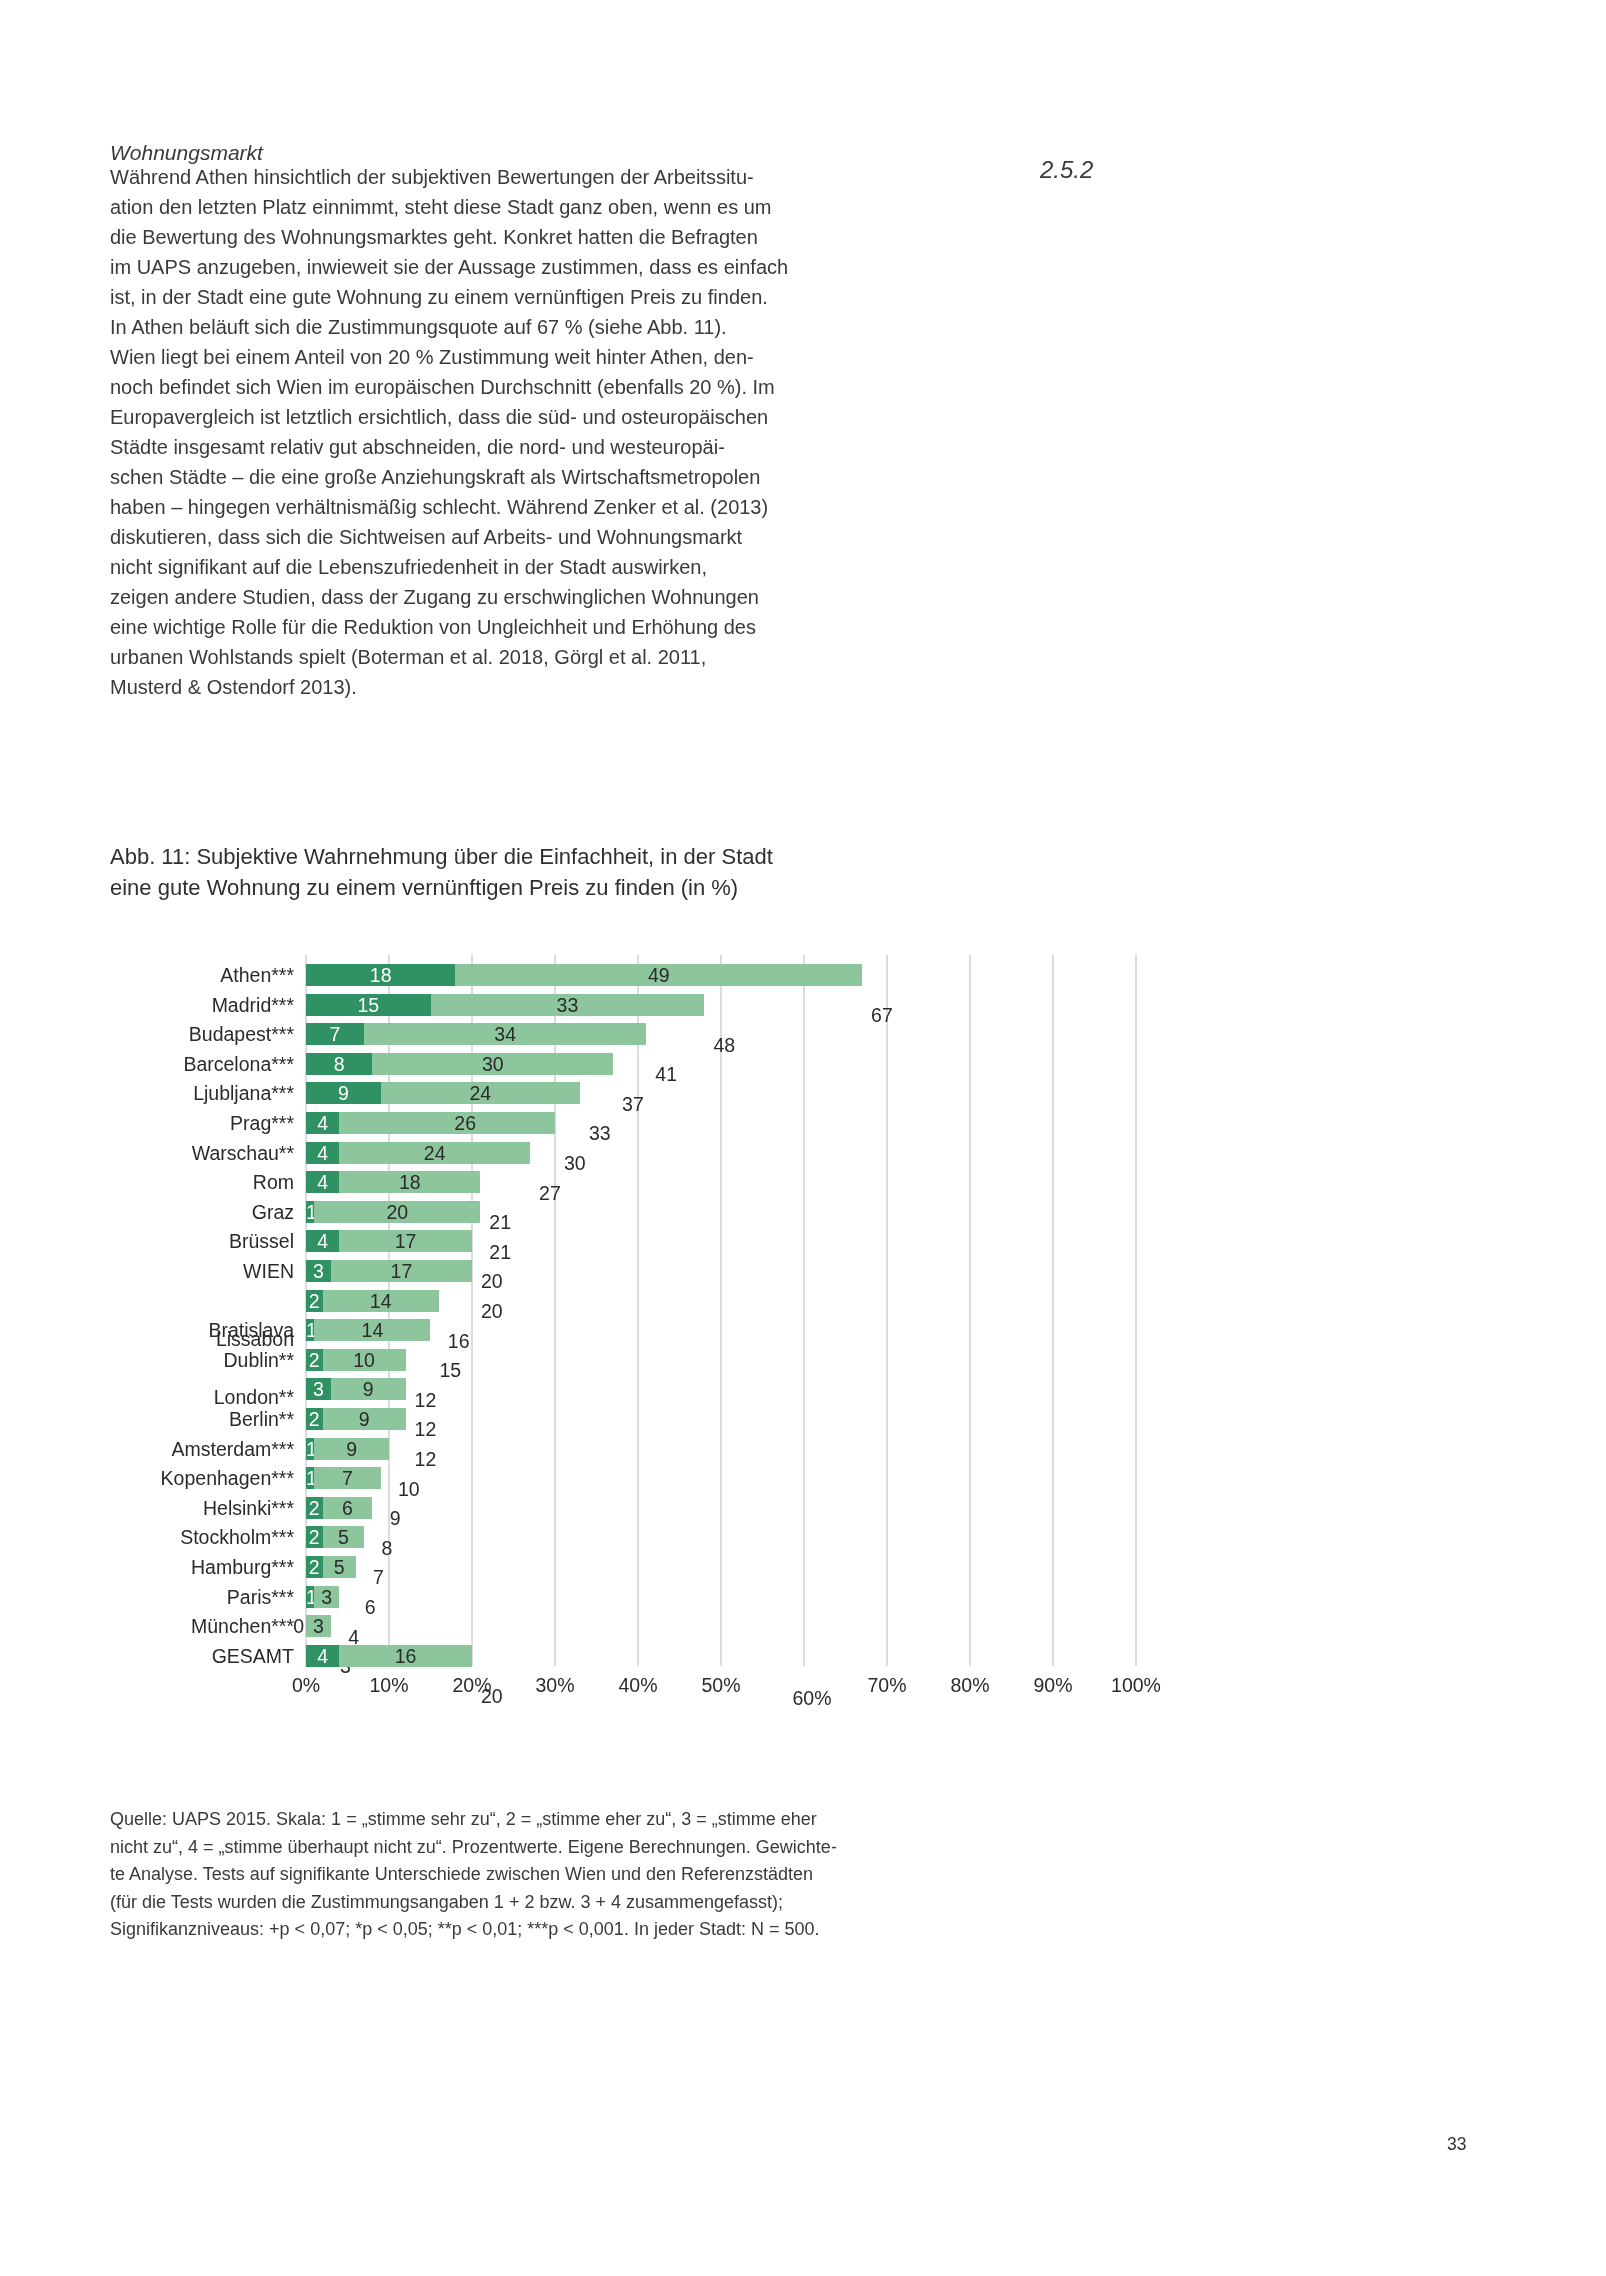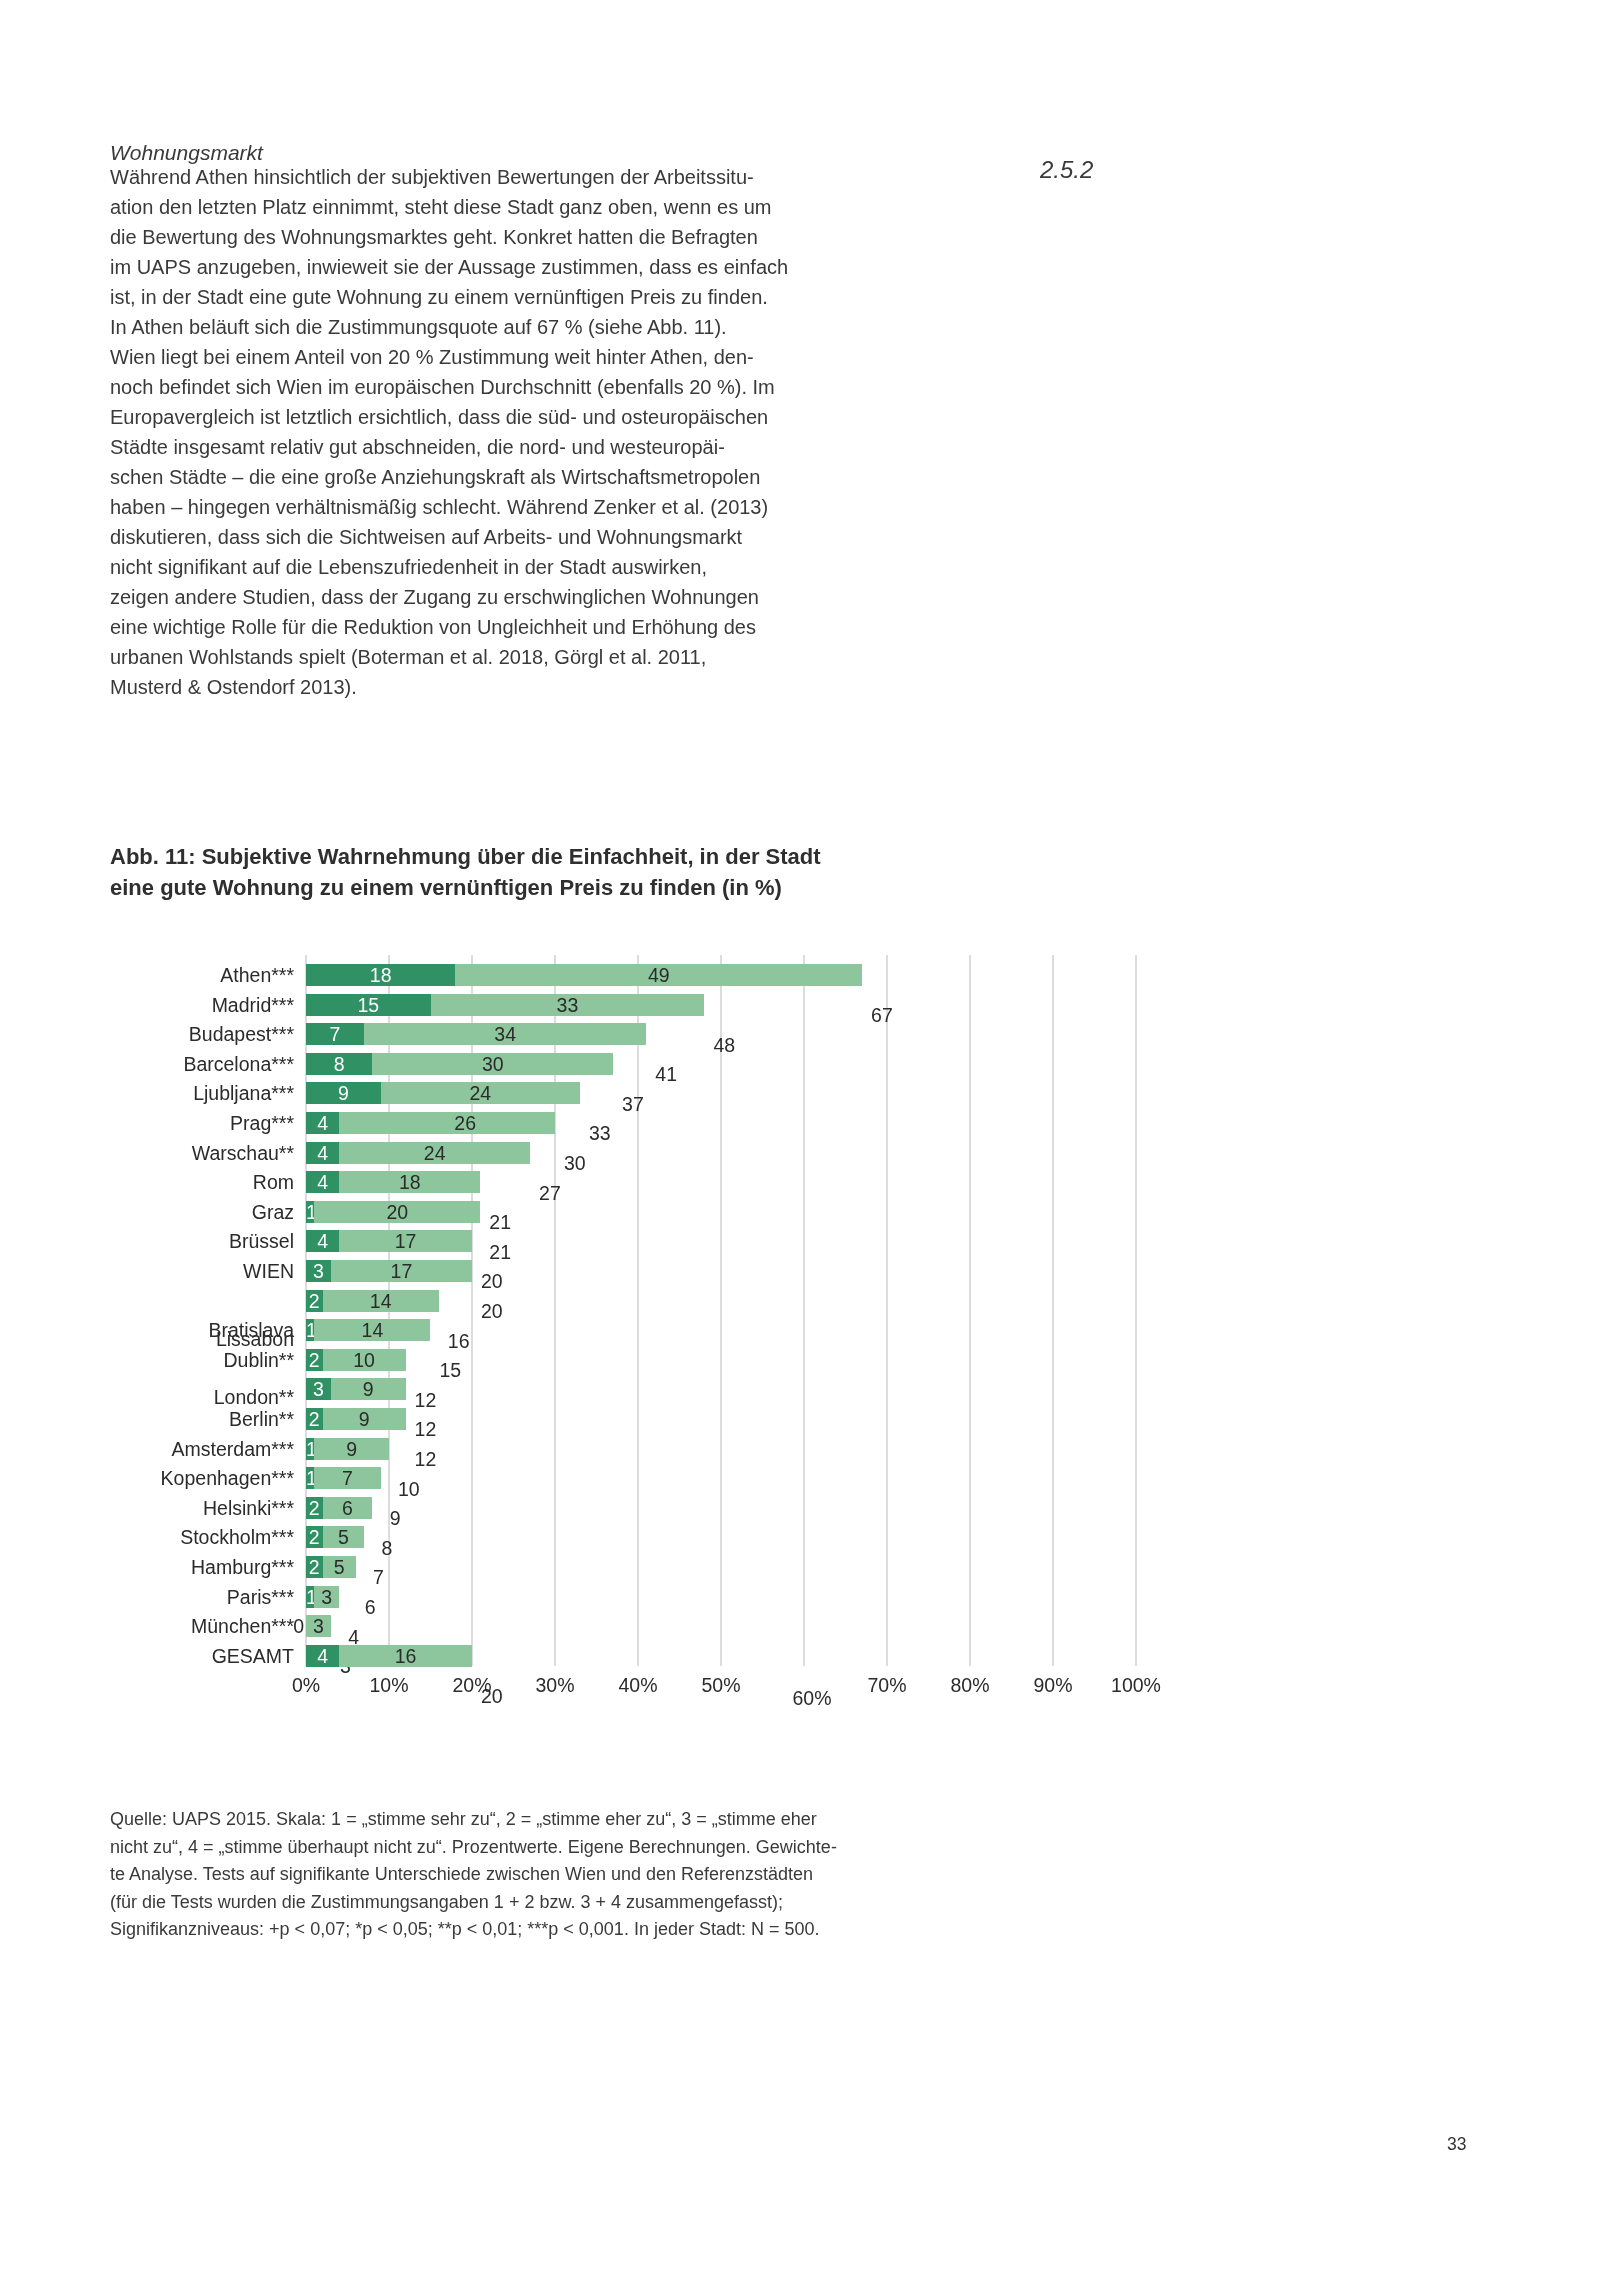--- a/index.html
+++ b/index.html
@@ -8,21 +8,21 @@
     font-family:"Liberation Sans",sans-serif;color:#3a3a3a;overflow:hidden;
   }
   .section-label{position:absolute;top:141px;left:110px;font-size:21px;font-style:italic;}
   .section-number{position:absolute;top:156px;left:1040px;font-size:24px;font-style:italic;}
   .body-text{
     position:absolute;top:162px;left:110px;width:980px;
     font-size:20px;line-height:30px;white-space:pre-line;color:#3a3a3a;
   }
   .fig-title{
     position:absolute;top:841px;left:110px;width:980px;
-    font-size:22px;line-height:31px;font-weight:bold;white-space:pre-line;color:#2f2f2f;
+    font-size:22px;line-height:31px;font-weight:normal;white-space:pre-line;color:#2f2f2f;
   }
   .chart{position:absolute;top:946px;left:110px;width:1180px;height:860px;font-size:19.5px;color:#2b2b2b;}
   .gridline{position:absolute;top:9px;width:2px;height:711px;background:#dcdcdc;}
   .cat-label{position:absolute;left:0;width:184px;text-align:right;height:22px;line-height:22px;white-space:nowrap;}
   .seg{position:absolute;height:22px;}
   .seg-label{position:absolute;height:22px;line-height:23px;text-align:center;white-space:nowrap;}
   .seg-label.dark{color:#ffffff;}
   .seg-label.light{color:#2b2b2b;}
   .zero-label{position:absolute;height:22px;line-height:23px;text-align:right;color:#2b2b2b;}
   .total-label{position:absolute;height:22px;line-height:23px;color:#2b2b2b;white-space:nowrap;margin-top:40px;}

